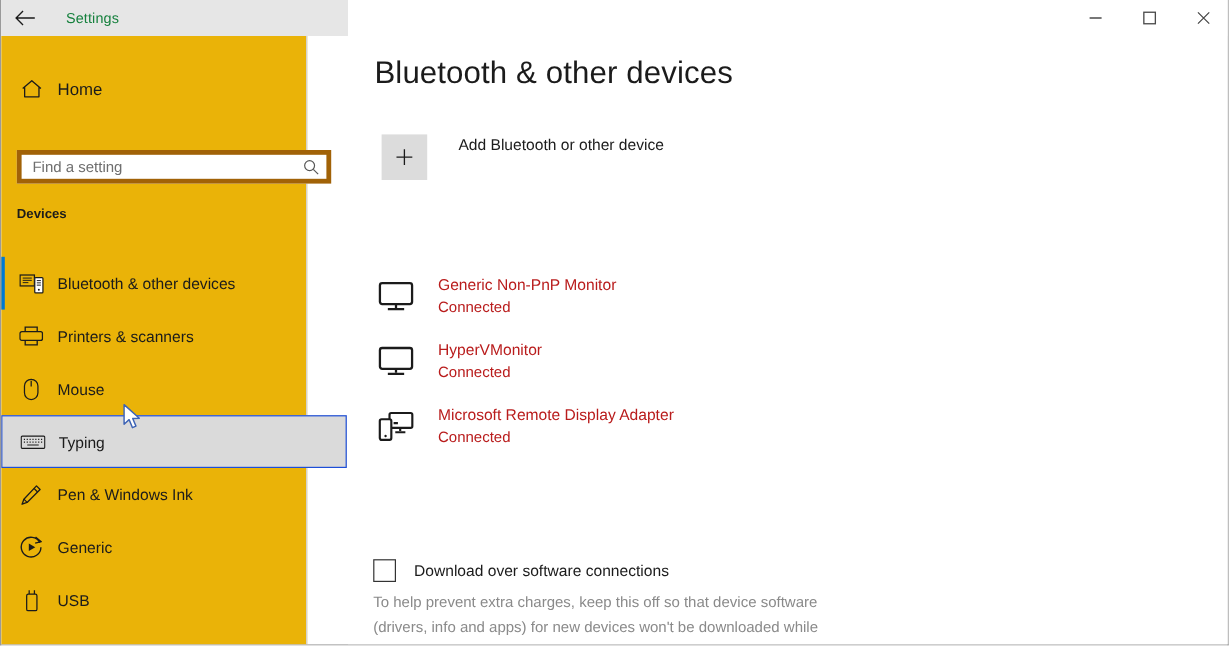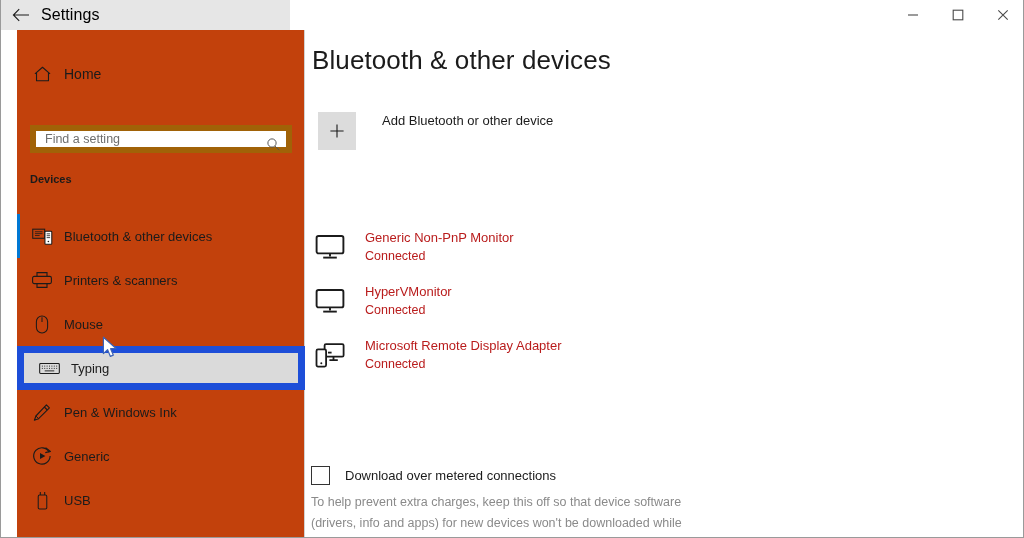--- a/index.html
+++ b/index.html
@@ -51,22 +51,23 @@
   .back-btn {
     width: 40px;
     height: 30px;
     display: flex;
     align-items: center;
     justify-content: center;
     cursor: default;
   }
   .back-btn svg { display: block; }
   .app-title {
-    font-size: 16px;
-    color: #000000;
+    font-size: 12px;
+    color: #15803d;
+    margin-left: 14px;
     letter-spacing: 0.1px;
   }
   .caption-buttons {
     position: absolute;
     right: 0; top: 0;
     height: 30px;
     display: flex;
   }
   .cap-btn {
     width: 45px;
@@ -75,24 +76,24 @@
     align-items: center;
     justify-content: center;
     cursor: default;
     background: transparent;
   }
   .cap-btn svg { display: block; }
 
   
   #sidebar {
     position: absolute;
-    left: 16px; top: 30px;
-    width: 288px;
+    left: 0; top: 30px;
+    width: 255px;
     height: 507px;
-    background: #c2410c;
+    background: #eab308;
     border-right: 1px solid #d2d2d2;
     box-sizing: border-box;
     z-index: 20;
   }
   .home-row {
     position: absolute;
     left: 0; top: 24px;
     width: 288px;
     height: 40px;
     display: flex;
@@ -110,23 +111,24 @@
     font-size: 14px;
     color: #1b1b1b;
     margin-left: 1px;
   }
   .search-wrap {
     position: absolute;
     left: 13px; top: 95px;
     width: 262px;
     height: 28px;
     background: #ffffff;
-    border: 6px solid #a16207;
+    border: 4px solid #a16207;
     box-sizing: border-box;
     display: flex;
+    align-items: center;
   }
   .search-input {
     border: 0;
     outline: 0;
     background: transparent;
     font-family: "Liberation Sans", sans-serif;
     font-size: 12.5px;
     color: #444;
     padding: 0 0 0 9px;
     flex: 1;
@@ -164,21 +166,21 @@
   }
   .nav-item .accent {
     position: absolute;
     left: 0; top: 0;
     width: 3px;
     height: 44px;
     background: transparent;
   }
   .nav-item.selected .accent { background: #0078d4; }
   .nav-item.focused {
-    border: 7px solid #1d4ed8;
+    border: 1px solid #1d4ed8;
     background: #dadada;
   }
   .nav-icon {
     width: 42px;
     display: flex;
     align-items: center;
     justify-content: center;
     margin-left: 4px;
     flex: none;
   }
@@ -524,21 +526,21 @@
         <span class="device-text">
           <span class="device-name">Microsoft Remote Display Adapter</span>
           <span class="device-status">Connected</span>
         </span>
       </div>
 
     </div>
 
     <div class="metered-row">
       <span class="checkbox"></span>
-      <span class="metered-label">Download over metered connections</span>
+      <span class="metered-label">Download over software connections</span>
     </div>
 
     <div class="metered-desc">To help prevent extra charges, keep this off so that device software (drivers, info and apps) for new devices won't be downloaded while you're on metered Internet connections.</div>
 
   </div>
 
   <div id="cursor">
     <svg width="17" height="24" viewBox="0 0 17 24">
       <path d="M1.4 1.2 L1.4 17.6 L5.6 13.7 L8.4 20.4 L11.3 19.1 L8.6 12.7 L14.1 12.5 Z" fill="#ffffff" stroke="#3d63b5" stroke-width="1.2" stroke-linejoin="round"></path>
     </svg>

